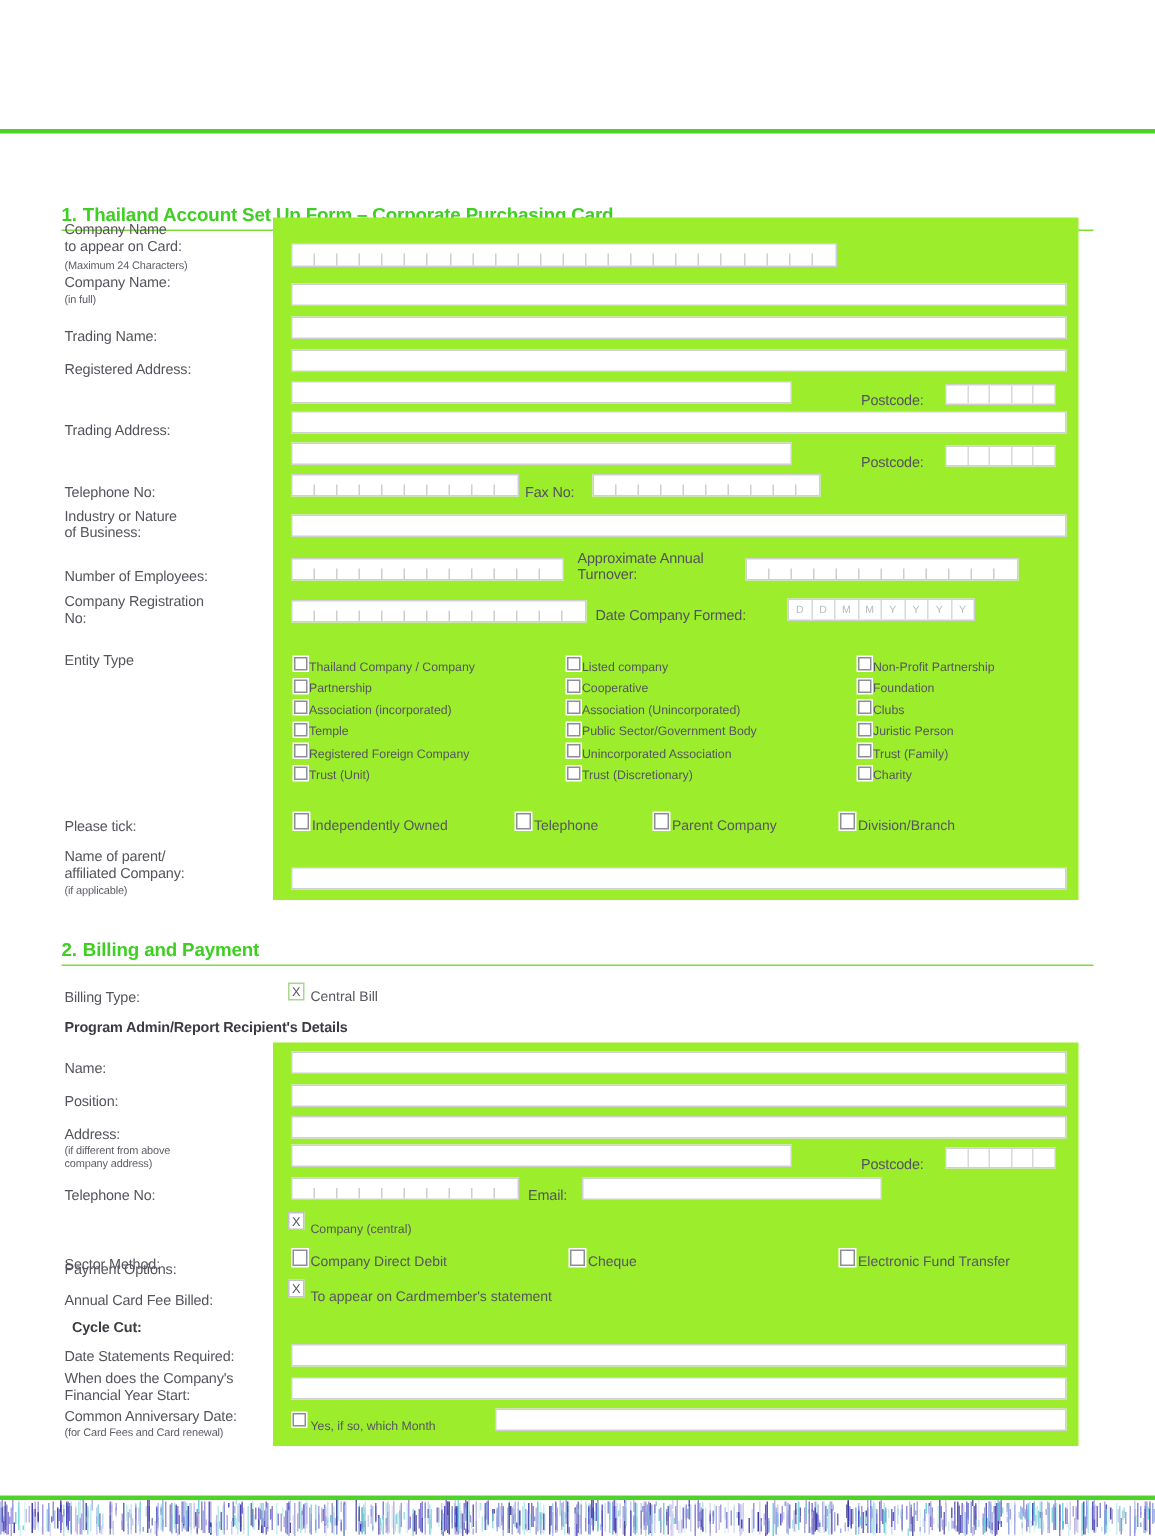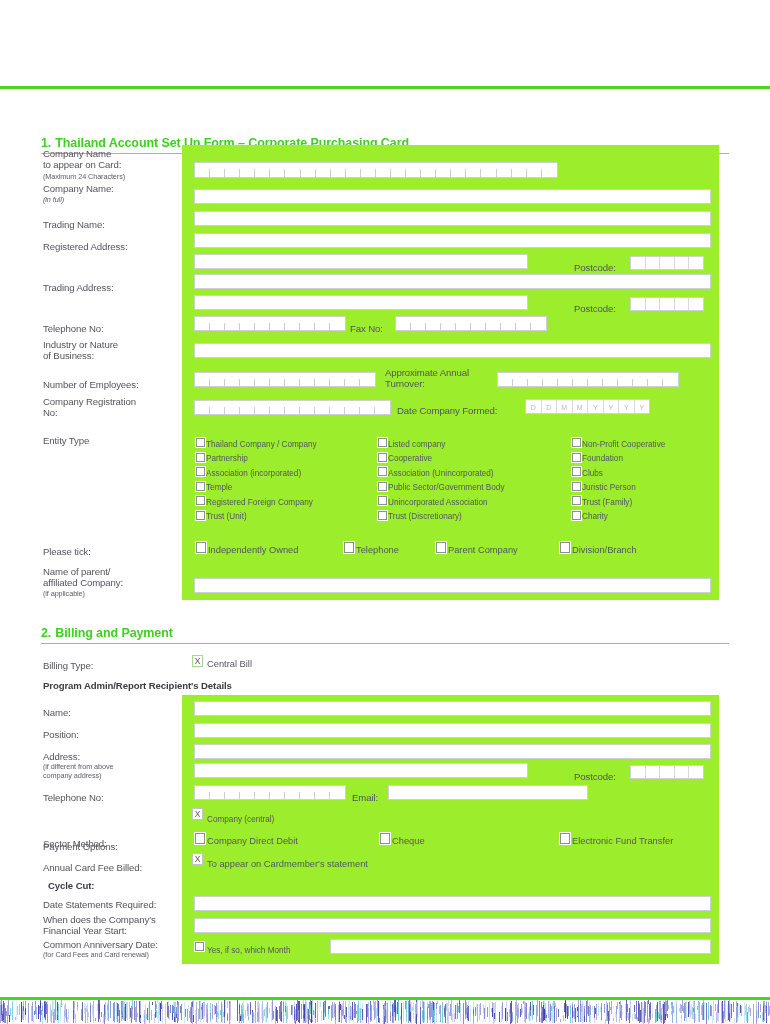--- a/index.html
+++ b/index.html
@@ -164,21 +164,21 @@
     <div class="cell"></div>
     <div class="cell"></div>
     <div class="cell"></div>
     <div class="cell"></div>
     <div class="cell"></div>
     <div class="cell"></div>
     <div class="cell"></div>
   </div>
 
 <div class="lbl" style="left:43px; top:183px; width:140px;">Company Name:</div>
-<div class="lbl small" style="left:43px; top:196px; width:140px;font-style:italic;">(in full)</div>
+<div class="lbl small" style="left:43px; top:196px; width:140px;">(in full)</div>
 <div class="box" style="left:194px; top:189px; width:517px; height:15px;"></div>
 
 <div class="lbl" style="left:43px; top:219px;">Trading Name:</div>
 <div class="box" style="left:194px; top:211px; width:517px; height:15px;"></div>
 
 <div class="lbl" style="left:43px; top:241px;">Registered Address:</div>
 <div class="box" style="left:194px; top:233px; width:517px; height:15px;"></div>
 <div class="box" style="left:194px; top:254px; width:334px; height:15px;"></div>
 <div class="lbl" style="left:574px; top:262px;">Postcode:</div>
 <div class="comb" style="left:630px; top:256px; width:74px; height:14px;">
@@ -1474,21 +1474,21 @@
 <div class="cb-label" style="left: 388px; top: 454px;">Cooperative</div>
 <div class="cb" style="left: 378px; top: 467px;"></div>
 <div class="cb-label" style="left: 388px; top: 468.5px;">Association (Unincorporated)</div>
 <div class="cb" style="left: 378px; top: 481.5px;"></div>
 <div class="cb-label" style="left: 388px; top: 483px;">Public Sector/Government Body</div>
 <div class="cb" style="left: 378px; top: 496px;"></div>
 <div class="cb-label" style="left: 388px; top: 497.5px;">Unincorporated Association</div>
 <div class="cb" style="left: 378px; top: 510.5px;"></div>
 <div class="cb-label" style="left: 388px; top: 512px;">Trust (Discretionary)</div>
 <div class="cb" style="left: 572px; top: 438px;"></div>
-<div class="cb-label" style="left: 582px; top: 439.5px;">Non-Profit Cooperative</div>
+<div class="cb-label" style="left: 582px; top: 439.5px;">Non-Profit Partnership</div>
 <div class="cb" style="left: 572px; top: 452.5px;"></div>
 <div class="cb-label" style="left: 582px; top: 454px;">Foundation</div>
 <div class="cb" style="left: 572px; top: 467px;"></div>
 <div class="cb-label" style="left: 582px; top: 468.5px;">Clubs</div>
 <div class="cb" style="left: 572px; top: 481.5px;"></div>
 <div class="cb-label" style="left: 582px; top: 483px;">Juristic Person</div>
 <div class="cb" style="left: 572px; top: 496px;"></div>
 <div class="cb-label" style="left: 582px; top: 497.5px;">Trust (Family)</div>
 <div class="cb" style="left: 572px; top: 510.5px;"></div>
 <div class="cb-label" style="left: 582px; top: 512px;">Charity</div>

